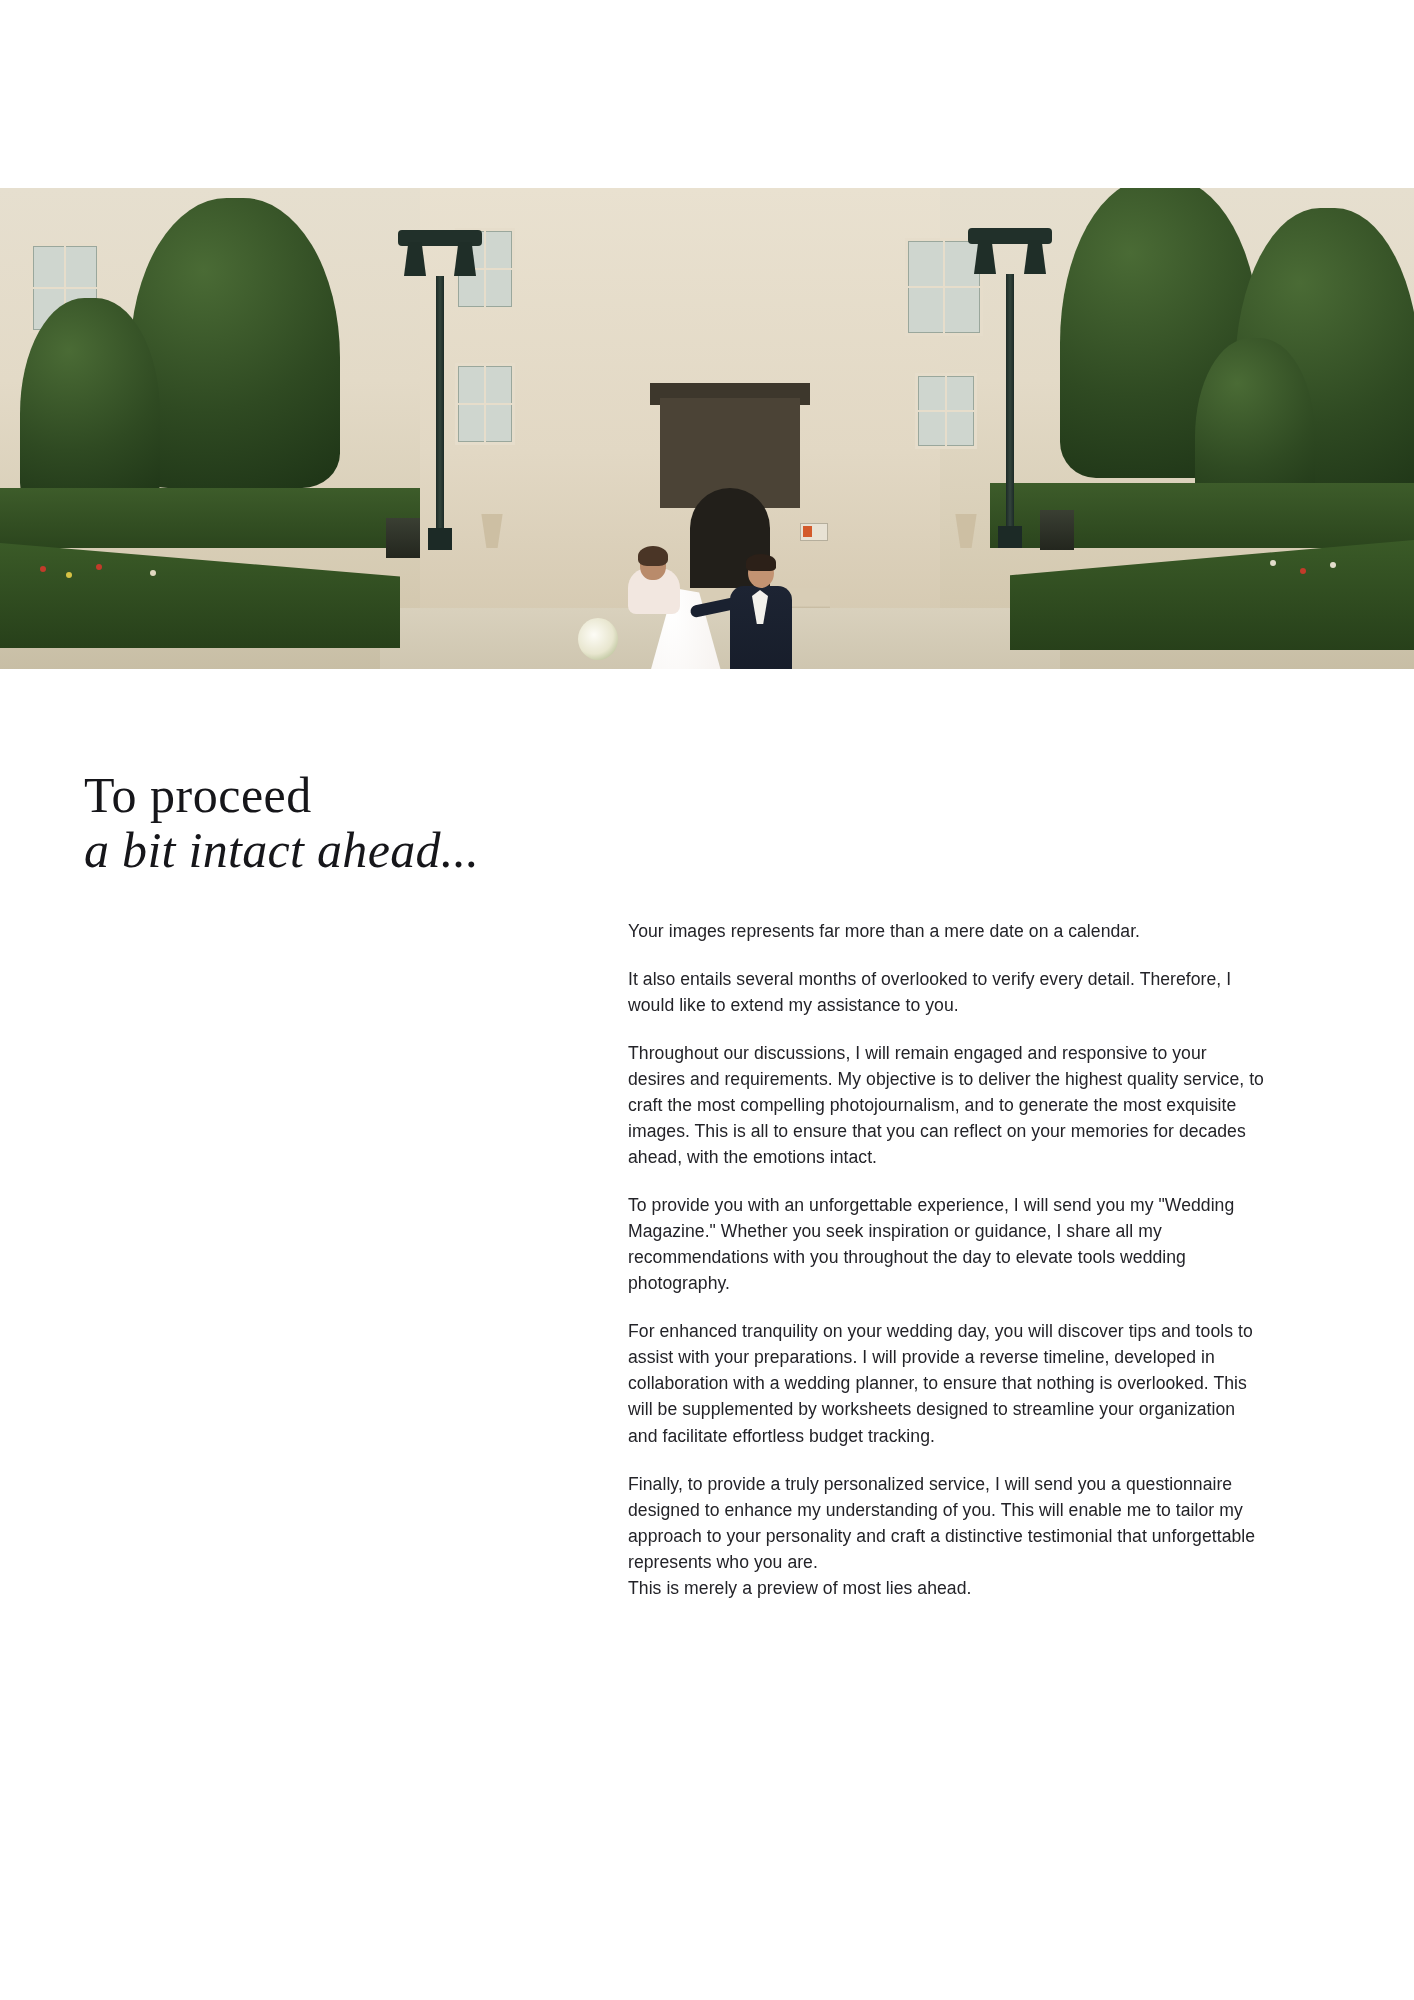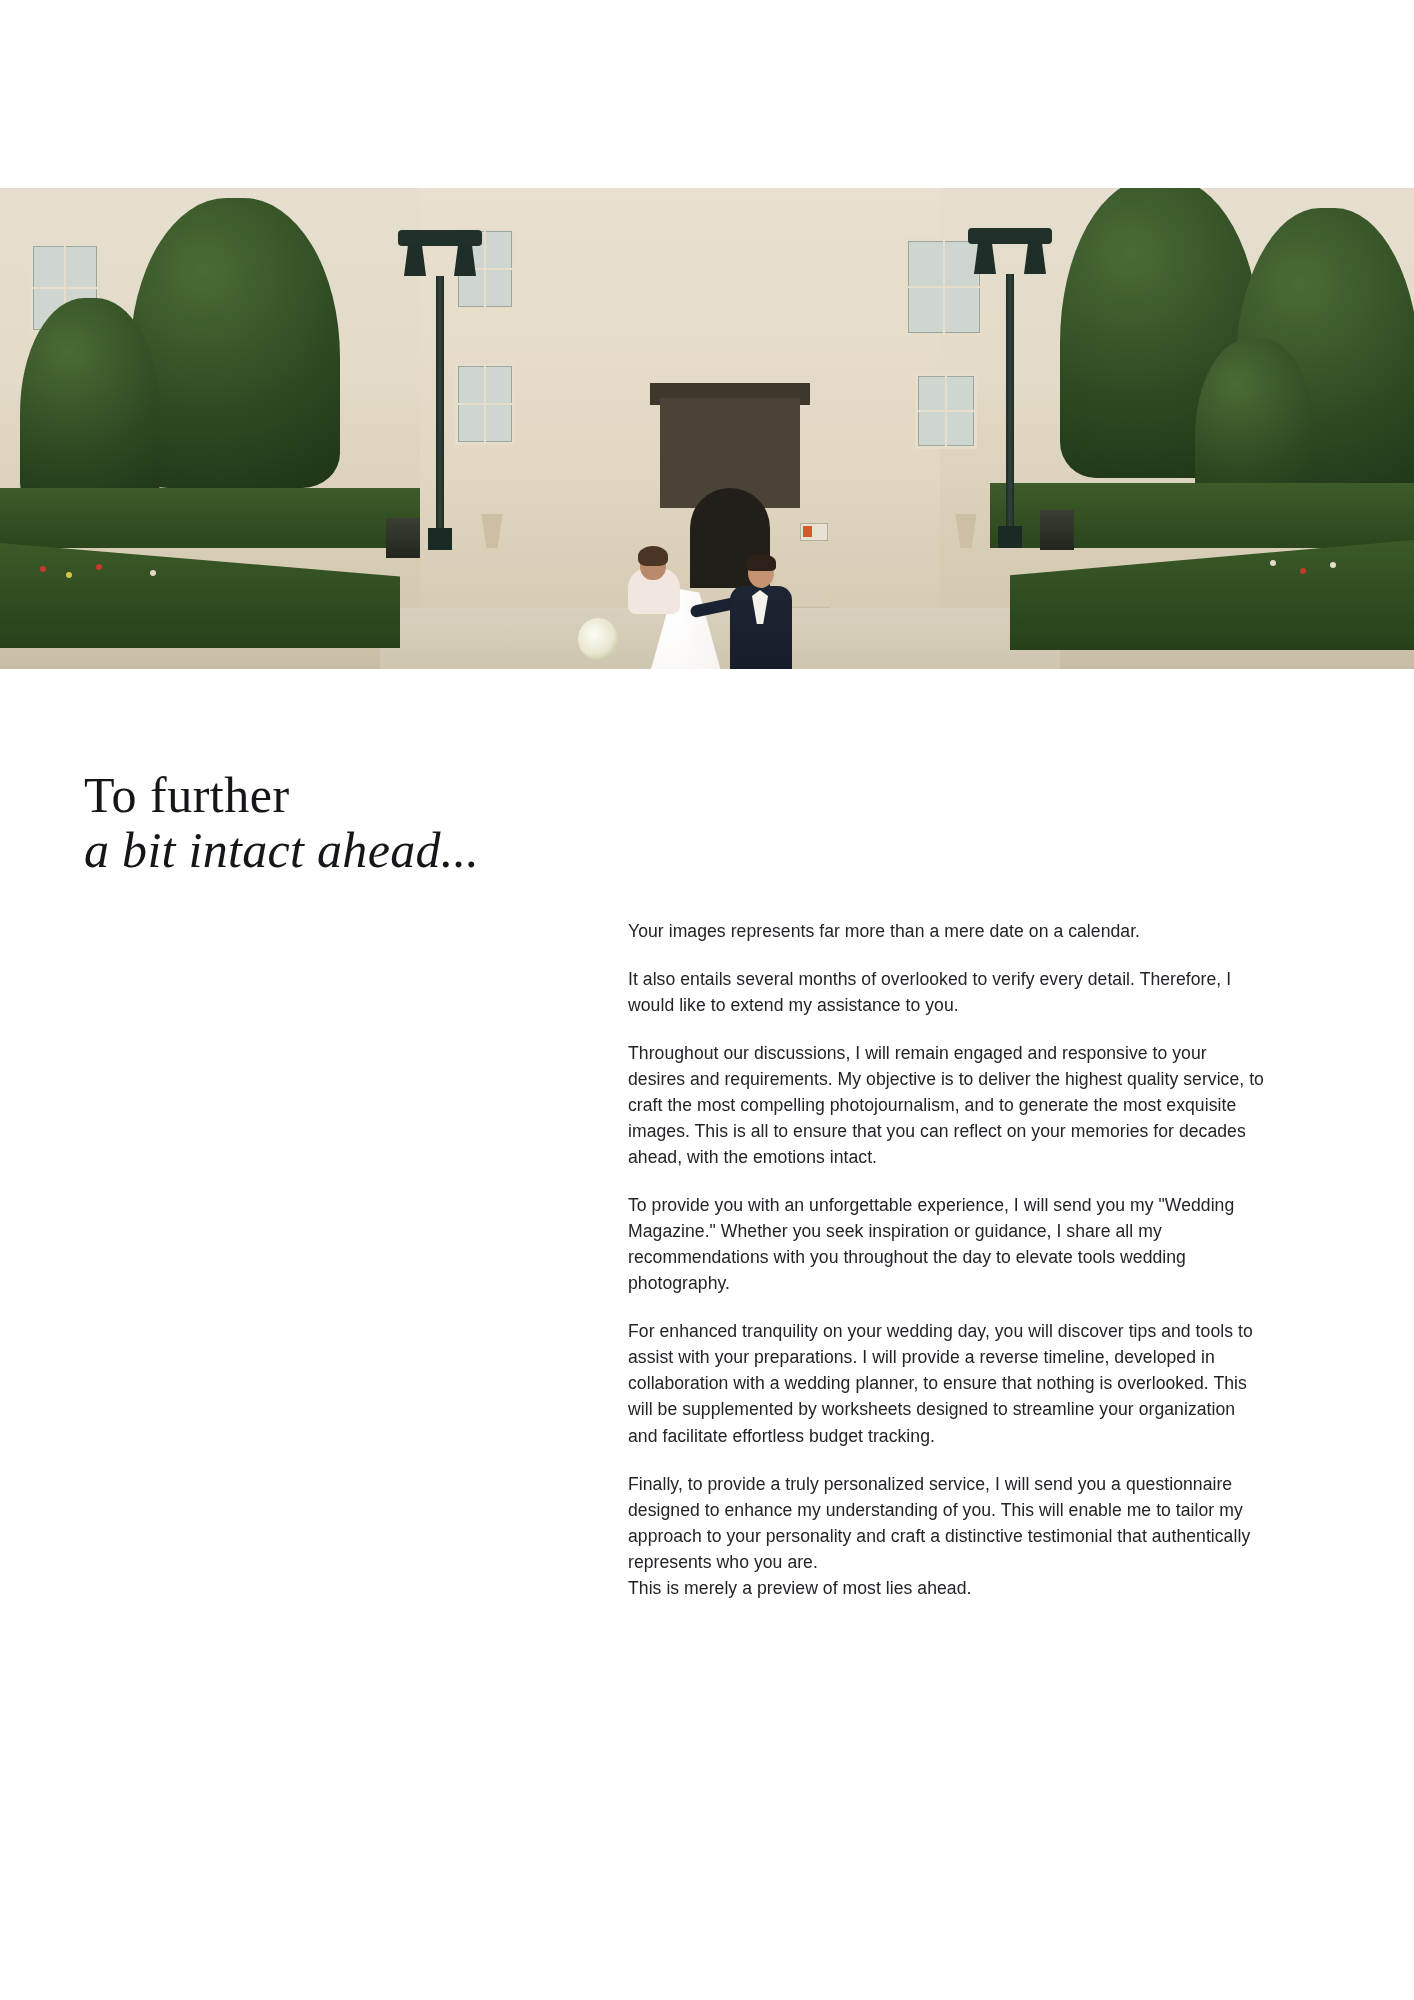--- a/index.html
+++ b/index.html
@@ -374,25 +374,25 @@
     <div class="groom-arm"></div>
 
     <div class="groom-body"></div>
     <div class="groom-shirt"></div>
     <div class="groom-head"></div>
     <div class="groom-hair"></div>
   </div>
 </div>
 
 <div class="headline">
-  <div class="line1">To further</div>
+  <div class="line1">To proceed</div>
   <div class="line2">a bit intact ahead...</div>
 </div>
 
 <div class="body-col">
   <p>Your images represents far more than a mere date on a calendar.</p>
   <p>It also entails several months of overlooked to verify every detail. Therefore, I would like to extend my assistance to you.</p>
   <p>Throughout our discussions, I will remain engaged and responsive to your desires and requirements. My objective is to deliver the highest quality service, to craft the most compelling photojournalism, and to generate the most exquisite images. This is all to ensure that you can reflect on your memories for decades ahead, with the emotions intact.</p>
   <p>To provide you with an unforgettable experience, I will send you my "Wedding Magazine." Whether you seek inspiration or guidance, I share all my recommendations with you throughout the day to elevate tools wedding photography.</p>
   <p>For enhanced tranquility on your wedding day, you will discover tips and tools to assist with your preparations. I will provide a reverse timeline, developed in collaboration with a wedding planner, to ensure that nothing is overlooked. This will be supplemented by worksheets designed to streamline your organization and facilitate effortless budget tracking.</p>
-  <p class="tight">Finally, to provide a truly personalized service, I will send you a questionnaire designed to enhance my understanding of you. This will enable me to tailor my approach to your personality and craft a distinctive testimonial that authentically represents who you are.</p>
+  <p class="tight">Finally, to provide a truly personalized service, I will send you a questionnaire designed to enhance my understanding of you. This will enable me to tailor my approach to your personality and craft a distinctive testimonial that unforgettable represents who you are.</p>
   <p class="tight">This is merely a preview of most lies ahead.</p>
 </div>
 
 </body></html>

